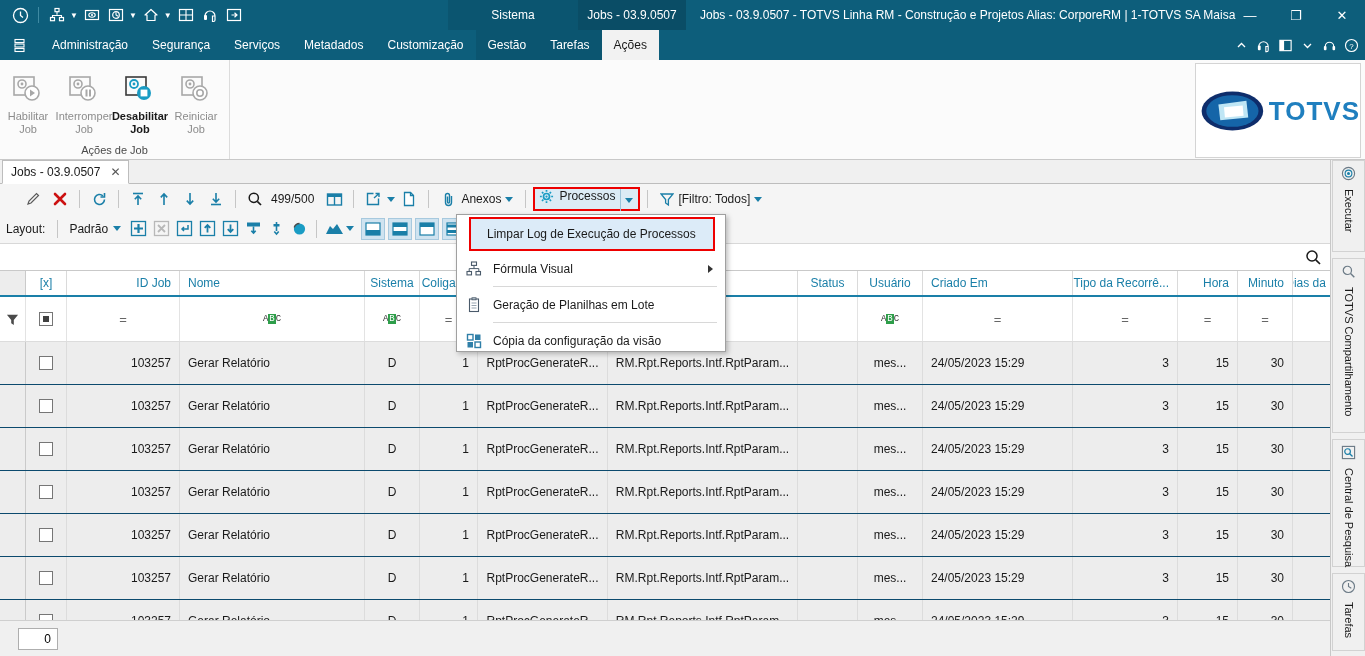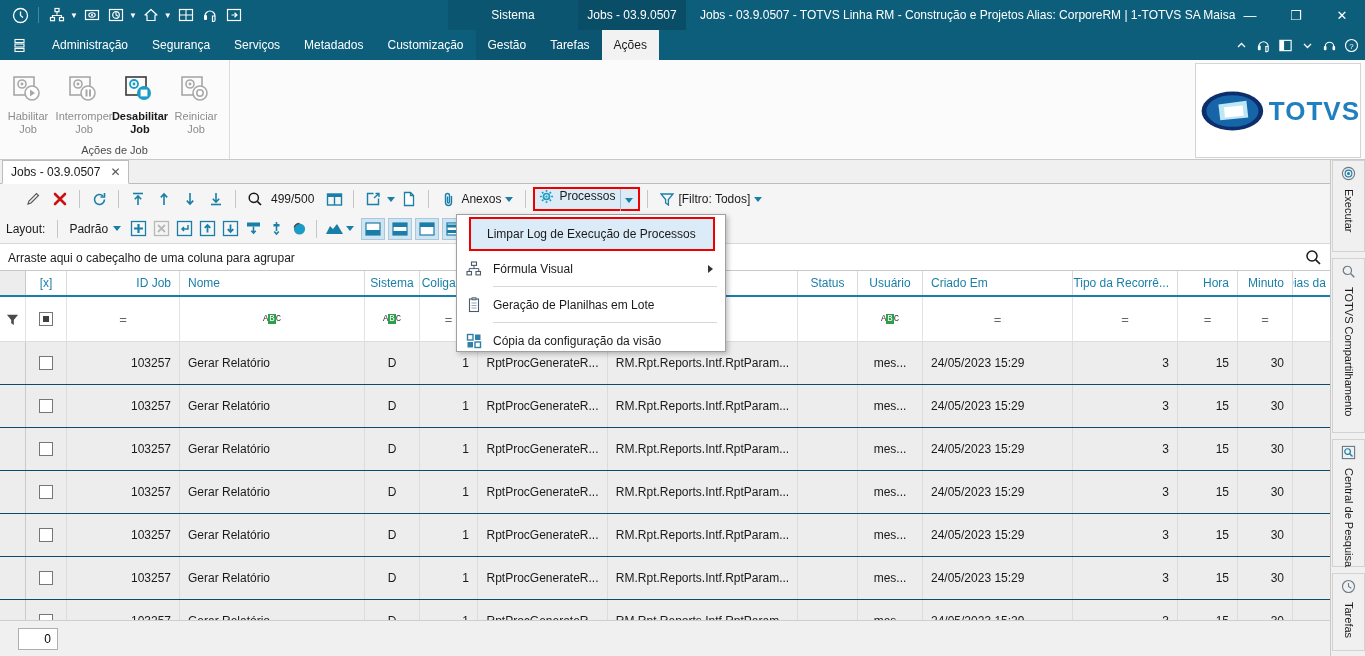--- a/index.html
+++ b/index.html
@@ -688,21 +688,20 @@
     <div class="viewbtn">
       <svg width="16" height="14" viewBox="0 0 16 14">
           <rect x="1" y="1" width="14" height="12" fill="#fff" stroke="#1a7fa8" stroke-width="1.2"></rect>
           <rect x="1" y="2.5" width="14" height="3" fill="#1a7fa8"></rect>
           <rect x="1" y="8" width="14" height="3" fill="#1a7fa8"></rect>
         </svg>
     </div>
   </div>
 
   <div class="grouppanel">
-    <span>Arraste aqui o cabeçalho de uma coluna para agrupar</span>
     <span class="gp-search">
       <svg width="17" height="17" viewBox="0 0 17 17">
           <circle cx="7" cy="7" r="5" fill="none" stroke="#1a1a1a" stroke-width="1.5"></circle>
           <path d="M10.8 10.8L15 15" stroke="#1a1a1a" stroke-width="1.7"></path>
         </svg>
     </span>
   </div>
 
   <div class="grid">
     <div class="ghead" id="grid-head">

